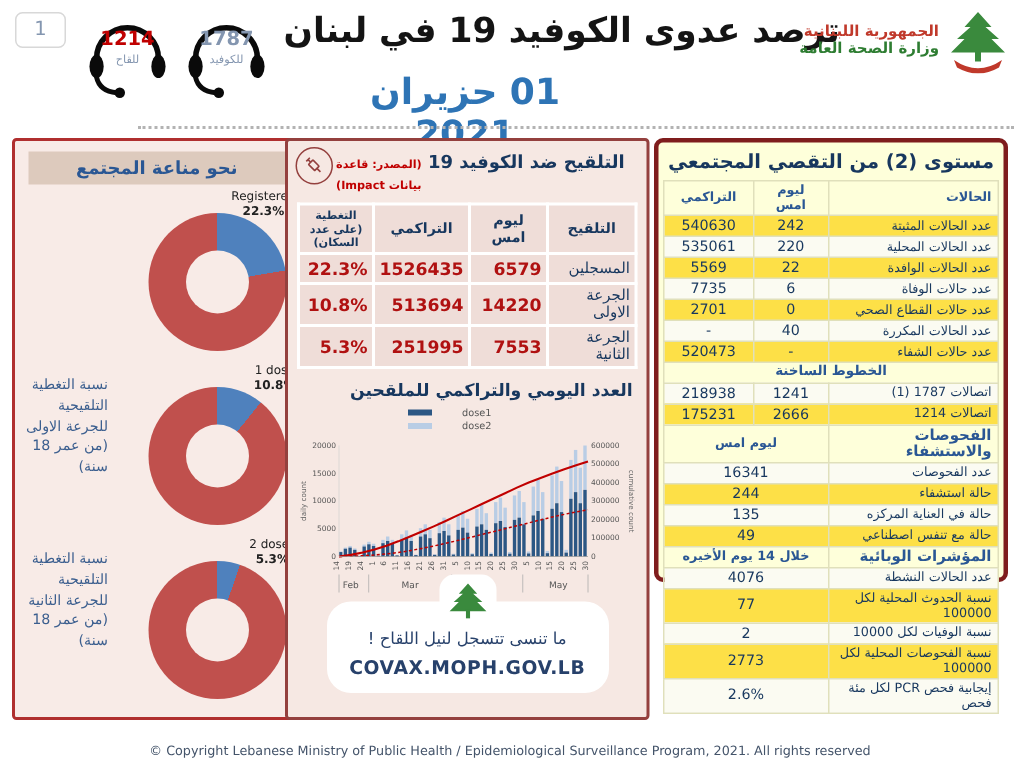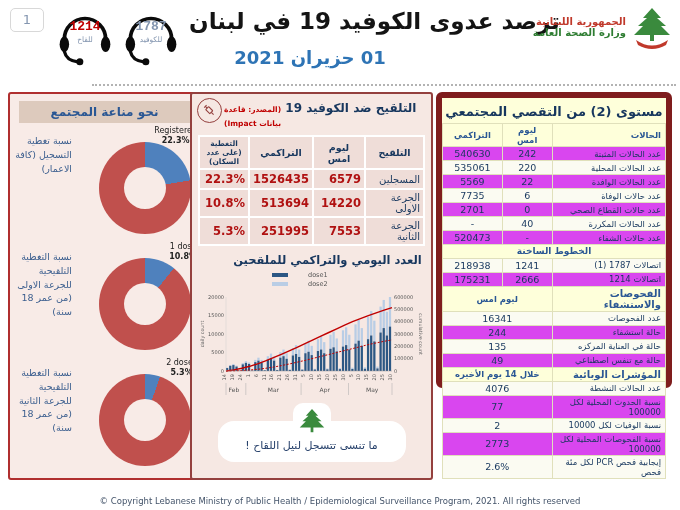--- a/index.html
+++ b/index.html
@@ -6,27 +6,27 @@
   html,body { width:680px; height:510px; }
   body { font-family:"DejaVu Sans", sans-serif; background:#fff; overflow:hidden; }
   .page { position:relative; width:680px; height:510px; background:#fff; }
 
   
   .slide-num { position:absolute; left:10px; top:8px; width:34px; height:24px; line-height:22px;
     border:1px solid #d8d8d8; border-radius:5px; color:#8496b0; font-size:13px; text-align:center; background:#fff; }
   .headsets { position:absolute; left:52px; top:2px; display:flex; gap:0px; }
   .headset { position:relative; width:66px; height:66px; }
   .headset svg { position:absolute; inset:0; }
-  .hs-num { position:absolute; top:17px; left:0; right:0; text-align:center; font-weight:bold; font-size:13px;font-family:Liberation Mono, monospace; }
+  .hs-num { position:absolute; top:17px; left:0; right:0; text-align:center; font-weight:bold; font-size:13px; }
   .hs-num.red { color:#c00000; } .hs-num.blue { color:#8496b0; }
   .hs-lbl { position:absolute; top:33px; left:0; right:0; text-align:center; font-size:7.5px; color:#8496b0; direction:rtl; }
   .main-title { position:absolute; left:205px; top:8px; width:355px; text-align:center;
     font-size:23px; font-weight:bold; color:#141414; direction:rtl; white-space:nowrap; }
   .date-line { position:absolute; left:220px; top:47px; width:180px; text-align:center;
-    font-size:18px; font-weight:bold; color:#2e74b5; direction:rtl; }
+    font-size:24px; font-weight:bold; color:#2e74b5; direction:rtl; }
   .logo { position:absolute; right:6px; top:5px; display:flex; align-items:center; gap:4px; }
   .logo-text { text-align:right; }
   .logo-text .l1 { color:#c0392b; font-size:10px; font-weight:bold; direction:rtl; }
   .logo-text .l2 { color:#2e7d32; font-size:10px; font-weight:bold; direction:rtl; letter-spacing:1px; }
   .dots { position:absolute; top:84px; left:92px; right:4px; border-top:2px dotted #b3b3b3; }
 
   
   .panel-immunity { position:absolute; left:8px; top:92px; width:193px; height:388px;
     background:#f8ebe7; border:2px solid #b02f2f; border-radius:3px; }
   .imm-title { margin:7px 9px 3px; background:#ddcabd; color:#2a5794; font-weight:bold; font-size:12px;
@@ -61,31 +61,31 @@
   .chart-mount svg { font-family:"DejaVu Sans", sans-serif; }
   .reminder { position:absolute; left:50%; bottom:16px; transform:translateX(-50%); width:188px;
     background:#fff; border-radius:16px; padding:18px 0 10px; text-align:center; }
   .rem-cedar { position:absolute; top:-18px; left:50%; transform:translateX(-50%); width:38px; height:38px;
     background:#fff; border-radius:10px; display:flex; align-items:center; justify-content:center; }
   .rem-l1 { font-size:11px; color:#27416b; direction:rtl; }
   .rem-l2 { font-size:12.5px; color:#27416b; font-weight:bold; letter-spacing:.4px; margin-top:5px; cursor:pointer; }
 
   
   .panel-surv { position:absolute; left:436px; top:92px; width:236px; height:296px;
-    background:#feffda; border:6px solid #7f1d1d; border-radius:6px; }
+    background:#feffda; border:3px solid #7f1d1d; border-radius:6px; }
   .surv-title { margin:6px 0 4px; text-align:center; font-weight:bold; font-size:13px; color:#17375e; direction:rtl; }
   .surv-table { margin:0 auto; border-collapse:collapse; direction:rtl; width:224px; }
   .surv-table td { border:1px solid #e0e0bb; padding:1px 4px; height:13.5px; }
   .surv-table .lbl { font-size:8.5px; color:#17375e; text-align:right; width:114px; }
   .surv-table .num { font-size:9.5px; color:#17375e; text-align:center; direction:ltr; }
   .surv-table .num.c1 { width:50px; } .surv-table .num.c2 { width:60px; }
   .surv-table .b { font-weight:bold; color:#2a5794; font-size:8.5px; }
   .surv-table .big { font-size:10px; }
   .surv-table .sec { text-align:center; font-weight:bold; color:#2a5794; font-size:9px; }
-  .surv-table tr.base td { background:#d946ef; }
+  .surv-table tr.base td { background:#fde047; }
   .surv-table tr.alt td { background:#fbfbf2; }
   .surv-table tr.hd td { background:#feffda; }
 
   .footer { position:absolute; bottom:4px; left:0; right:0; text-align:center; font-size:8.5px; color:#44546a; }
 </style>
 </head>
 <body>
 
 <div class="page">
 
@@ -130,21 +130,20 @@
       <path d="M6 35 Q22 46 38 35 L36 40 Q22 48 8 40 Z" fill="#c0392b"></path>
     </svg>
   </div>
 
   <div class="dots"></div>
 
   <div class="panel-immunity">
     <div class="imm-title">نحو مناعة المجتمع</div>
 
     <div class="donut-row">
-      <div class="donut-label">نسبة تغطية التسجيل (كافة الاعمار)</div>
       <div class="donut" style="background: conic-gradient(rgb(79, 129, 189) 0deg, rgb(79, 129, 189) 22.3%, rgb(192, 80, 77) 22.3%, rgb(192, 80, 77) 100%);"></div>
       <div class="callout">
         <span>Registered</span><br>
         <span class="pct">22.3%</span>
       </div>
     </div>
 
     <div class="donut-row">
       <div class="donut-label">نسبة التغطية التلقيحية للجرعة الاولى (من عمر 18 سنة)</div>
       <div class="donut" style="background: conic-gradient(rgb(79, 129, 189) 0deg, rgb(79, 129, 189) 10.8%, rgb(192, 80, 77) 10.8%, rgb(192, 80, 77) 100%);"></div>
@@ -377,20 +376,21 @@
         </svg></div>
 
     <div class="reminder">
       <div class="rem-cedar">
         <svg viewBox="0 0 44 44" width="30" height="30">
           <path d="M22 3 L13 13 h4 L8 21 h5 L4 30 h36 L31 21 h5 L27 13 h4 Z" fill="#3a8a3d"></path>
           <rect x="20" y="28" width="4" height="9" fill="#3a8a3d"></rect>
         </svg>
       </div>
       <div class="rem-l1">ما تنسى تتسجل لنيل اللقاح !</div>
+      <div class="rem-l2">COVAX.MOPH.GOV.LB</div>
     </div>
   </div>
 
   <div class="panel-surv">
     <div class="surv-title">مستوى (2) من التقصي المجتمعي</div>
     <table class="surv-table">
       <tbody id="surv-body">
           <tr class="hd">
             <td class="lbl b">الحالات</td>
             <td class="num c1 b">ليوم امس</td>

